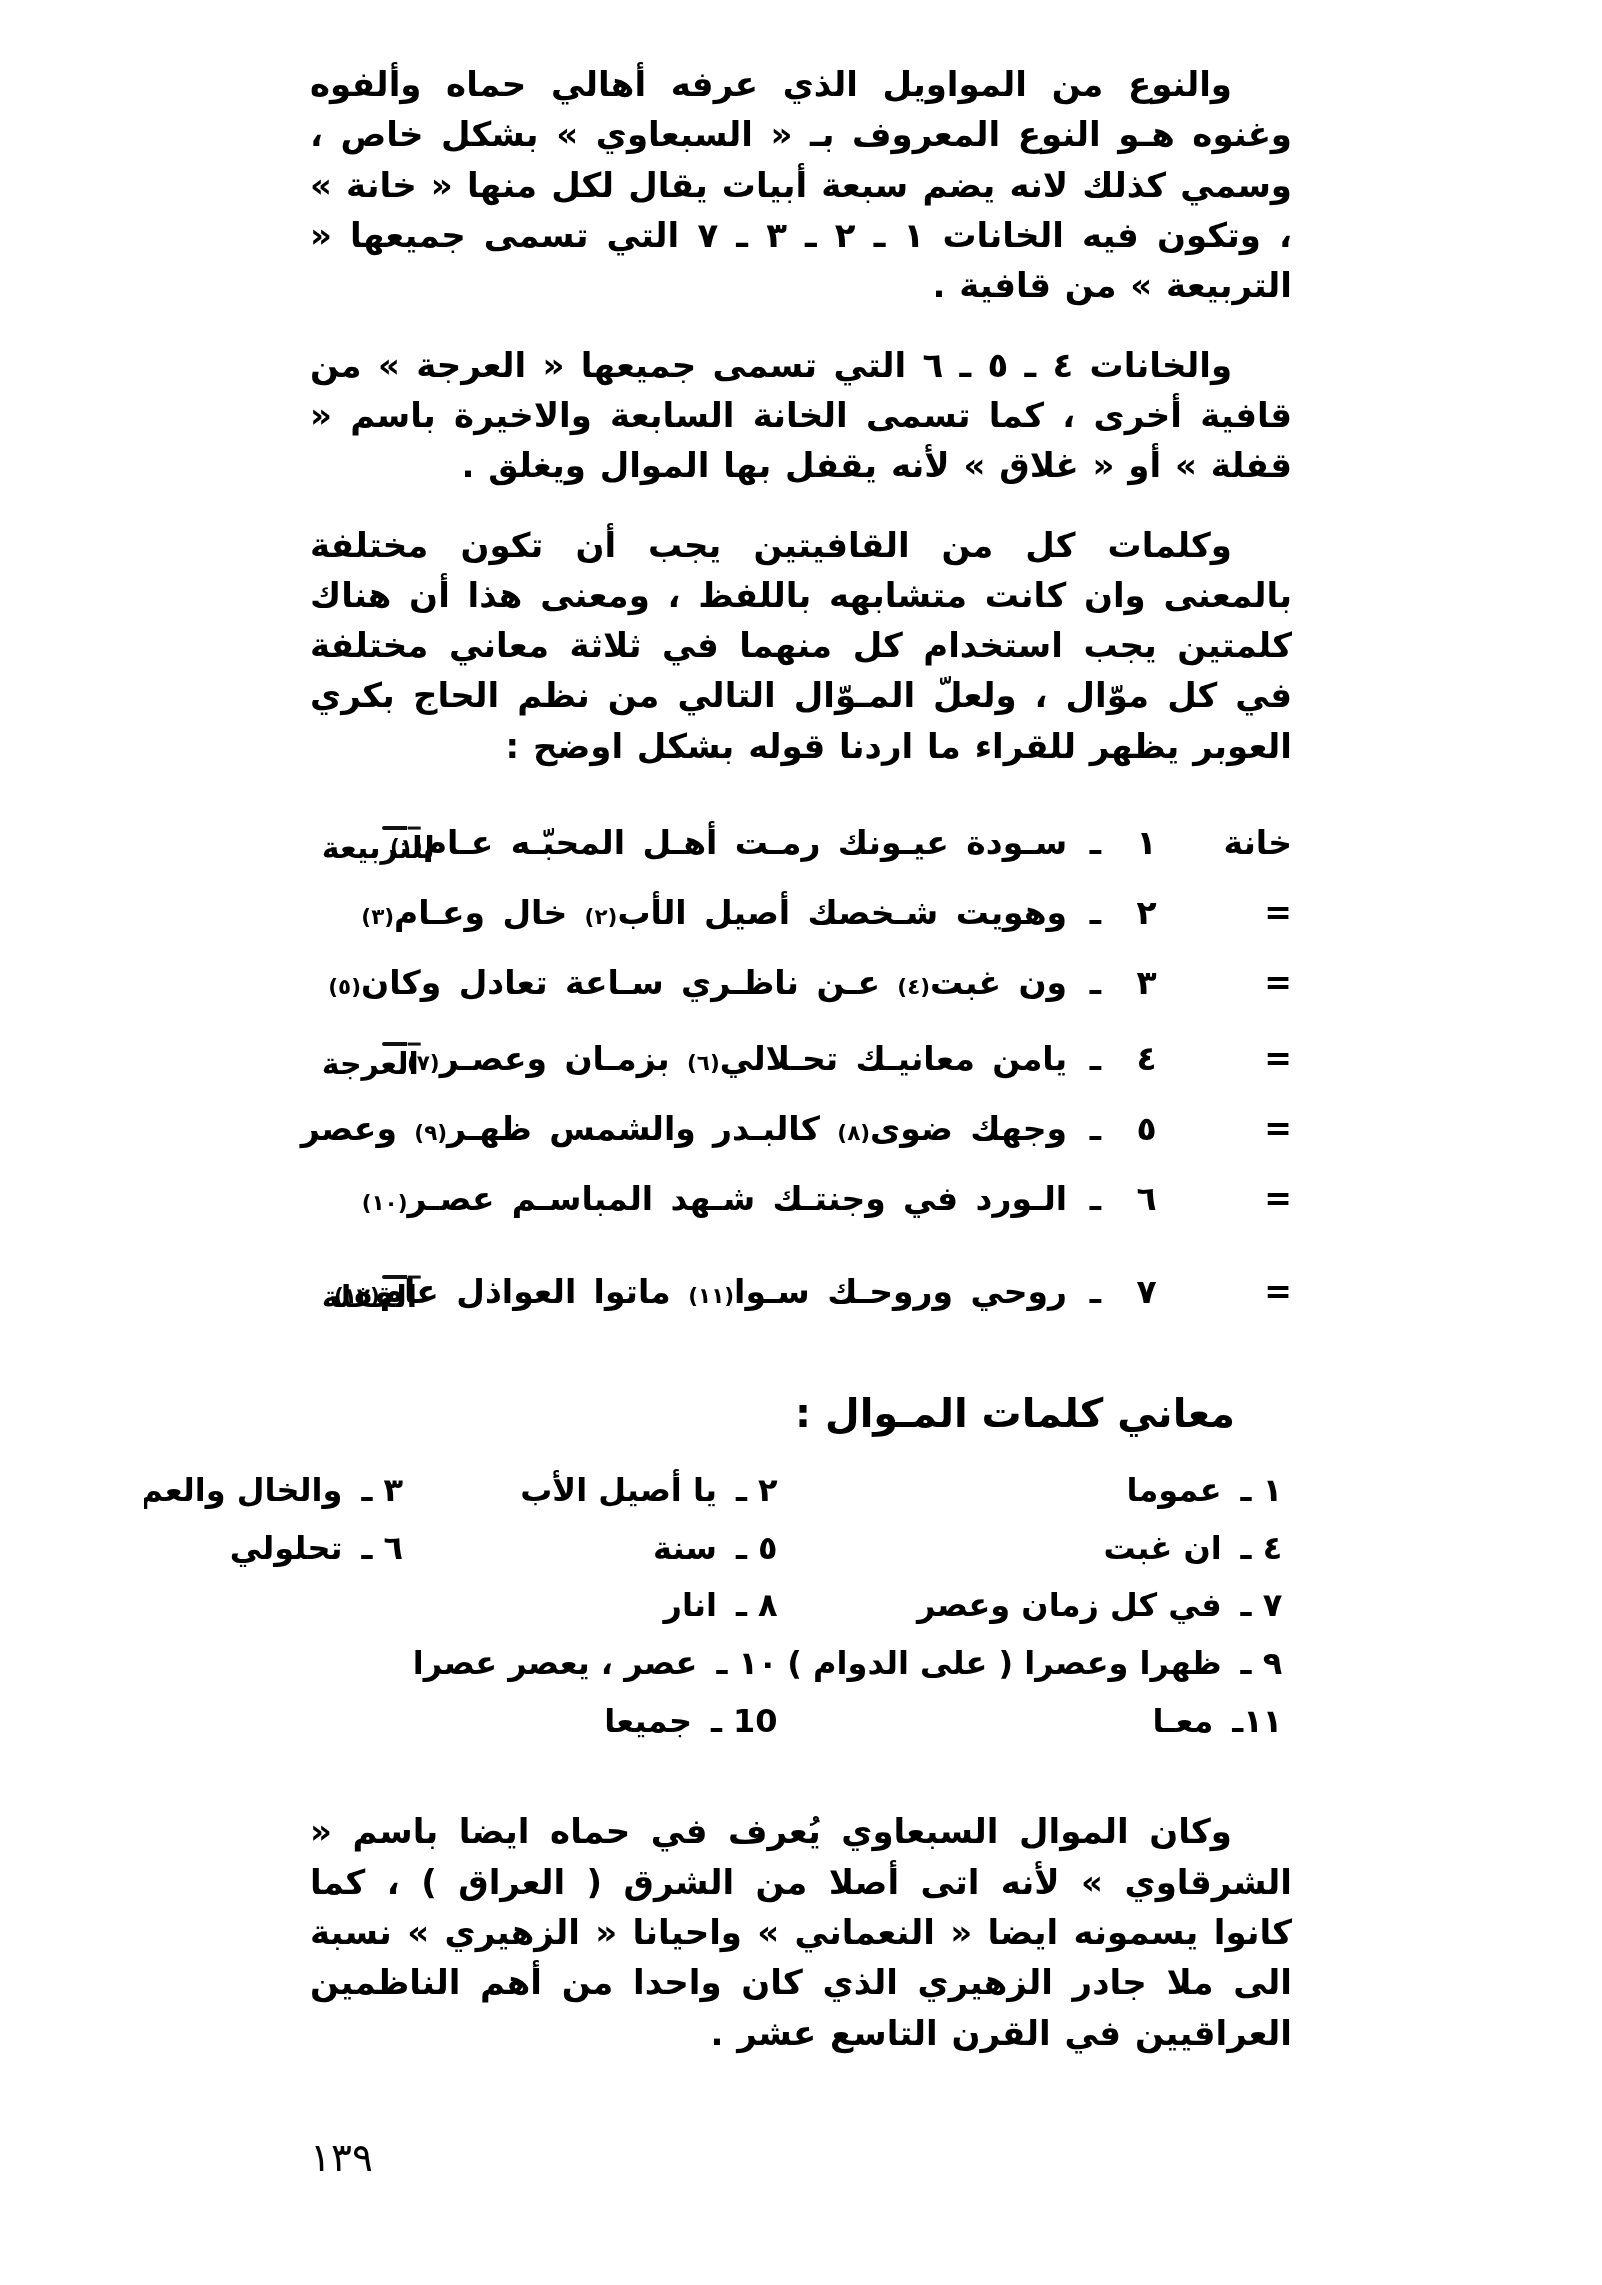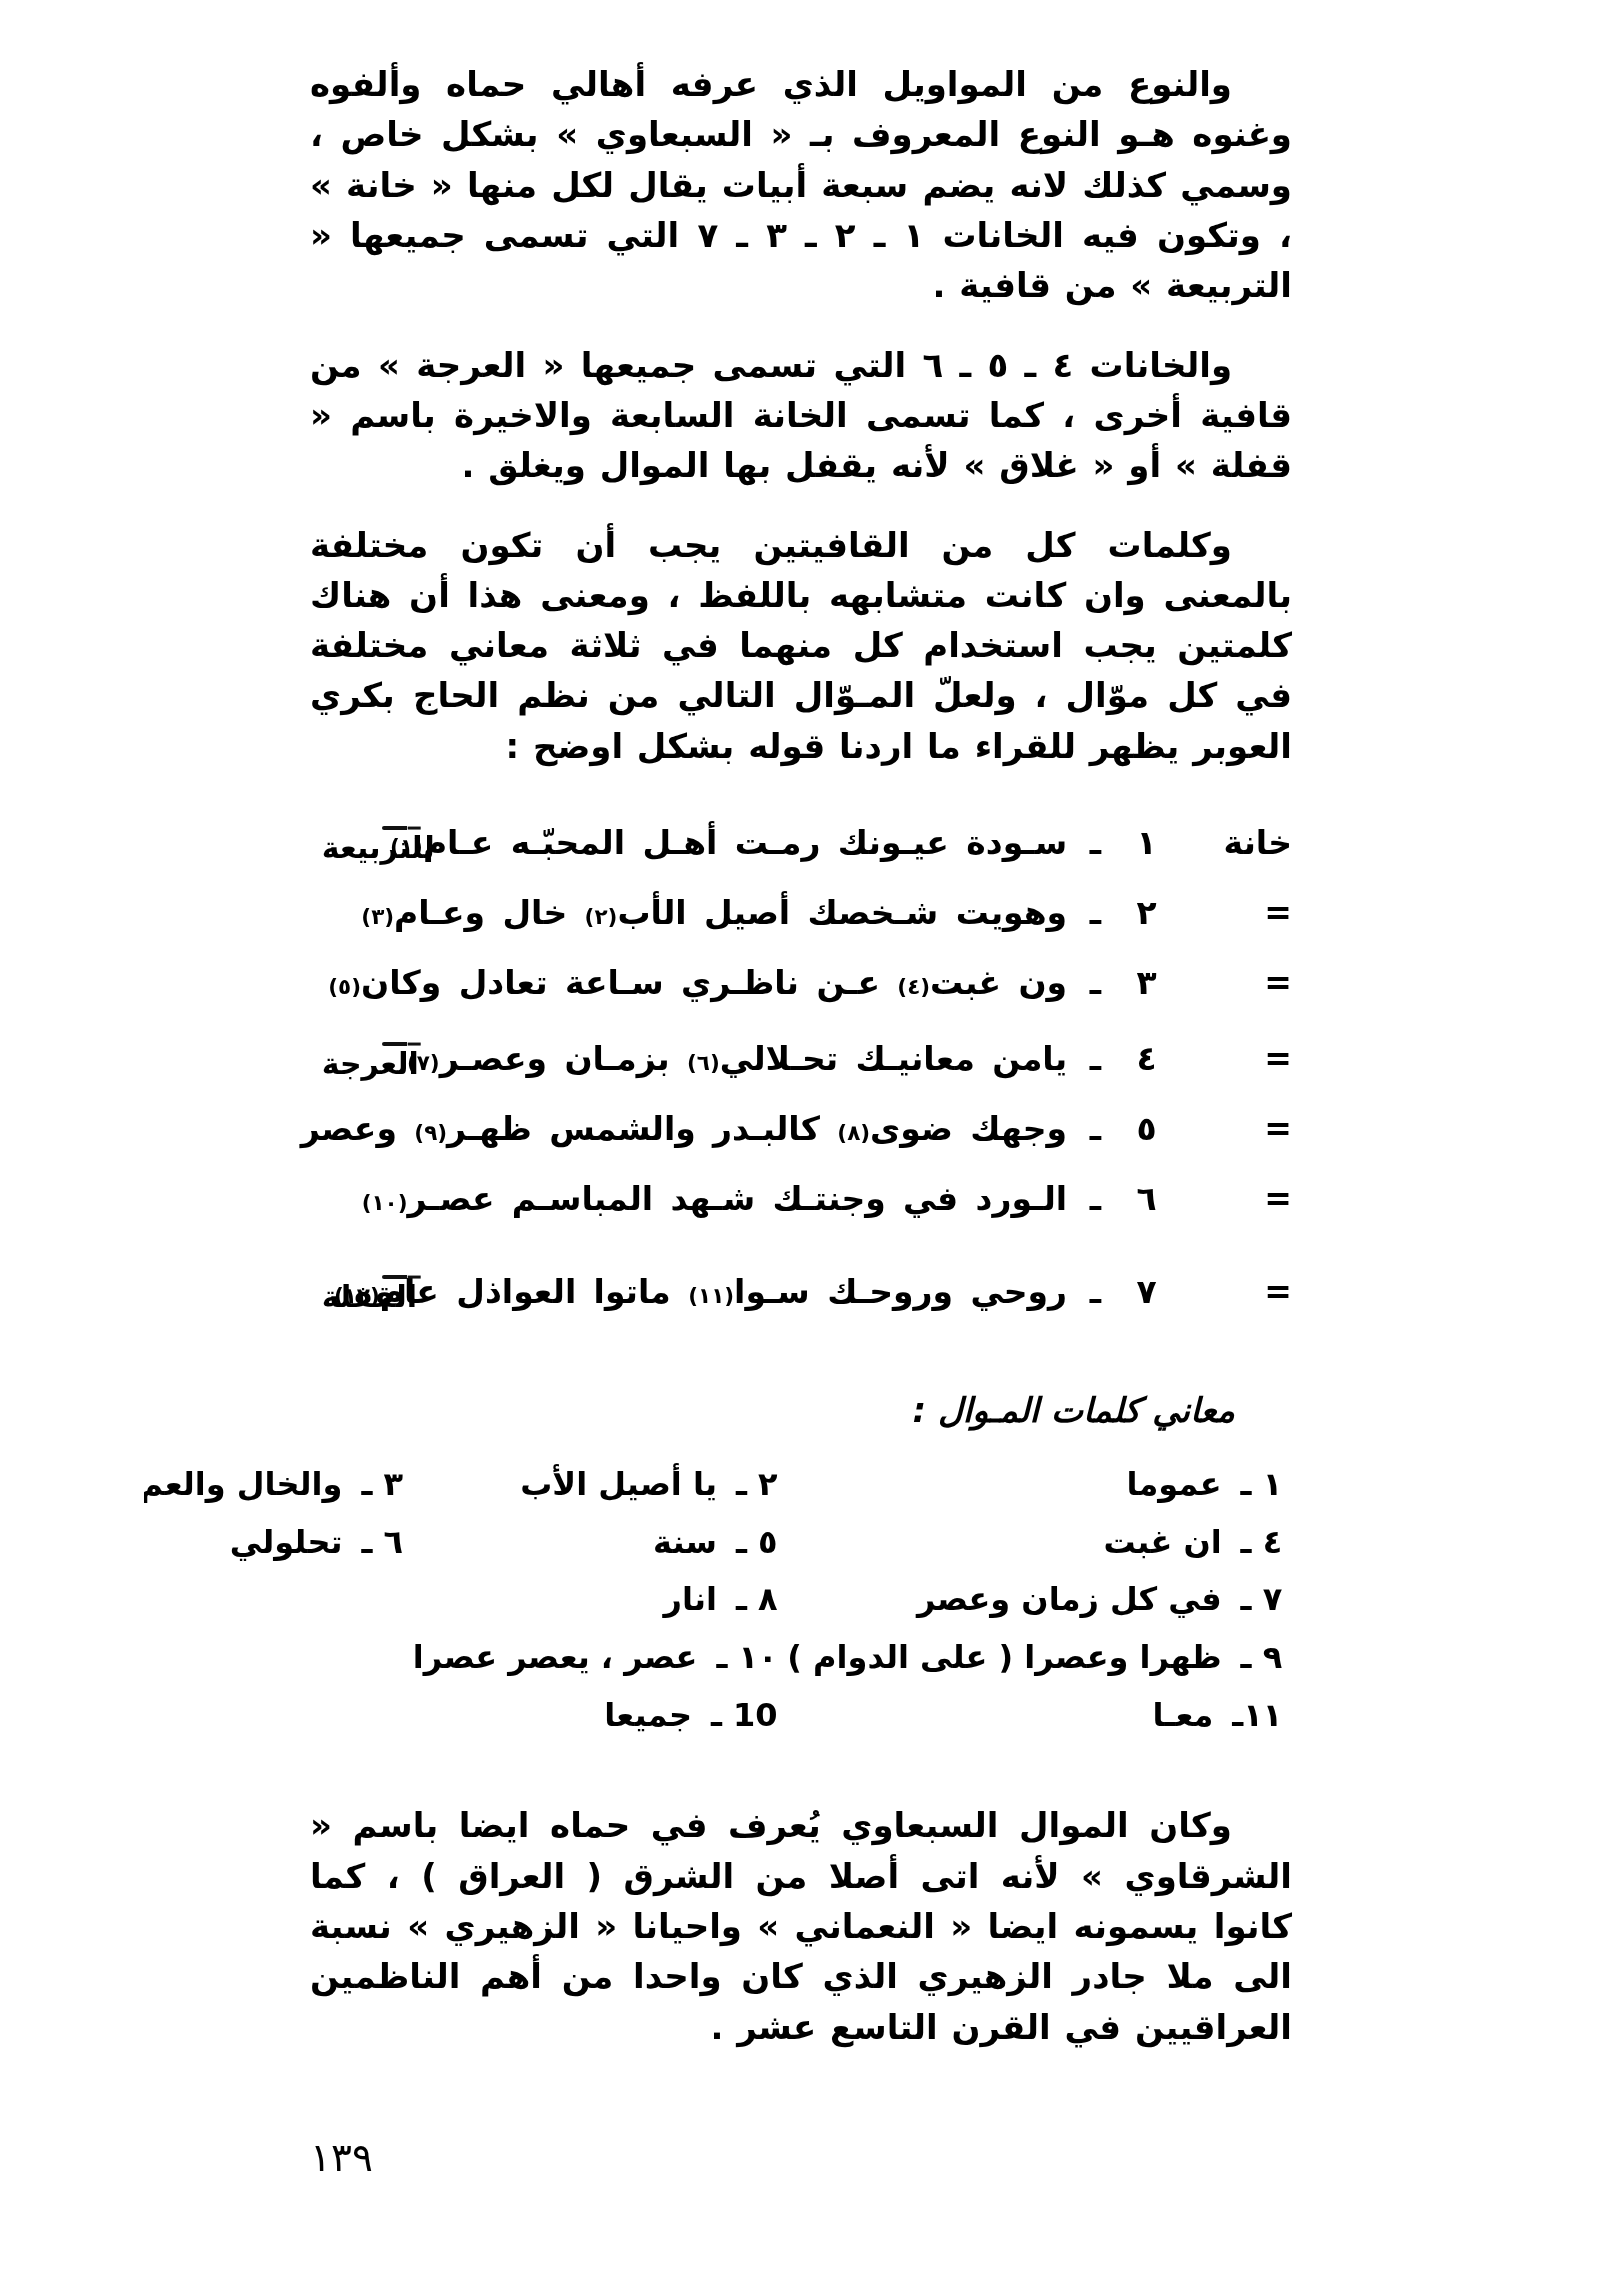--- a/index.html
+++ b/index.html
@@ -136,25 +136,24 @@
     font-size: 30px;
     font-weight: 600;
     width: 166px;
     text-align: left;
     padding-left: 7.8px;
     white-space: nowrap;
   }
 
   
   .gloss-title {
-    font-size: 34px;
+    font-size: 40px;
     font-weight: 600;
     margin: 45px 0 25px 0;
     padding-right: 57px;
-    font-style: italic;
   }
   .gloss-table {
     width: 100%;
     border-collapse: collapse;
     direction: rtl;
     margin-bottom: 9.8px;
   }
   .gloss-table td {
     font-size: 32px;
     font-weight: 600;

